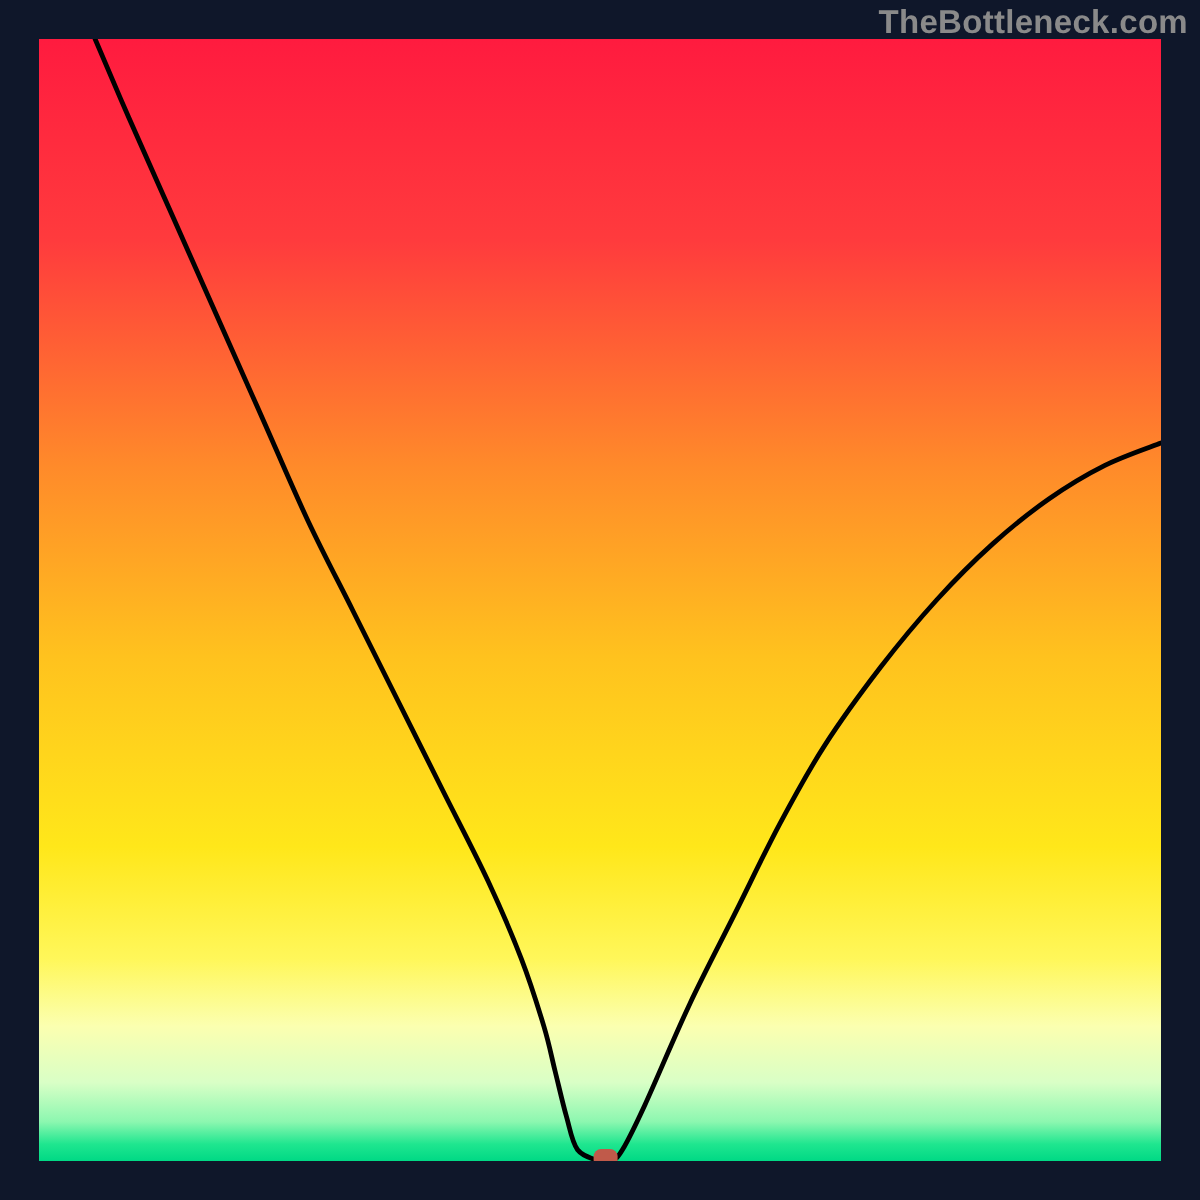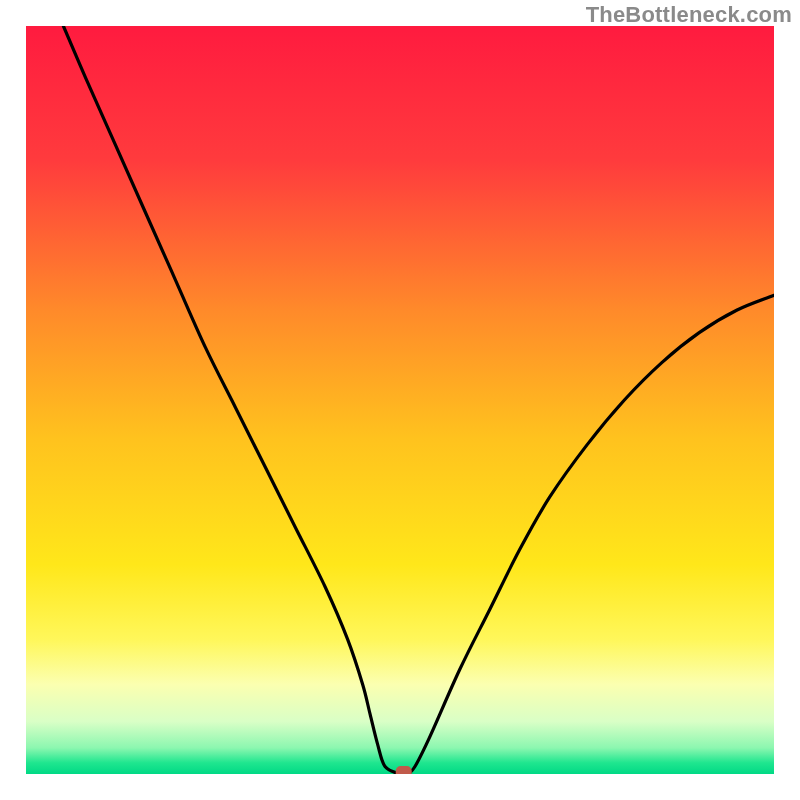--- a/index.html
+++ b/index.html
@@ -10,21 +10,21 @@
     background: #000;
     overflow: hidden;
     font-family: Arial, Helvetica, sans-serif;
   }
   .frame {
     position: absolute;
     top: 0;
     left: 0;
     width: 800px;
     height: 800px;
-    background: #ffffff;
+    background: #0f172a;
   }
   .plot-area {
     position: absolute;
     top: 26px;
     left: 26px;
     width: 748px;
     height: 748px;
     overflow: hidden;
   }
   .gradient-bg {

